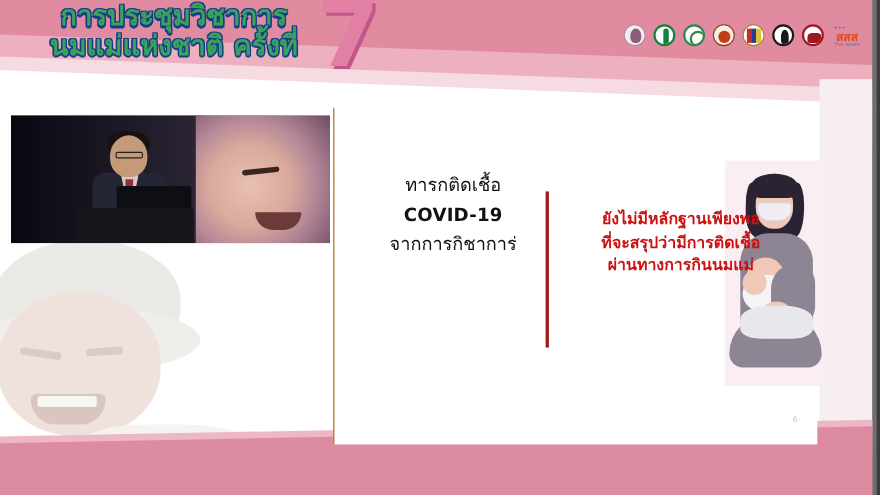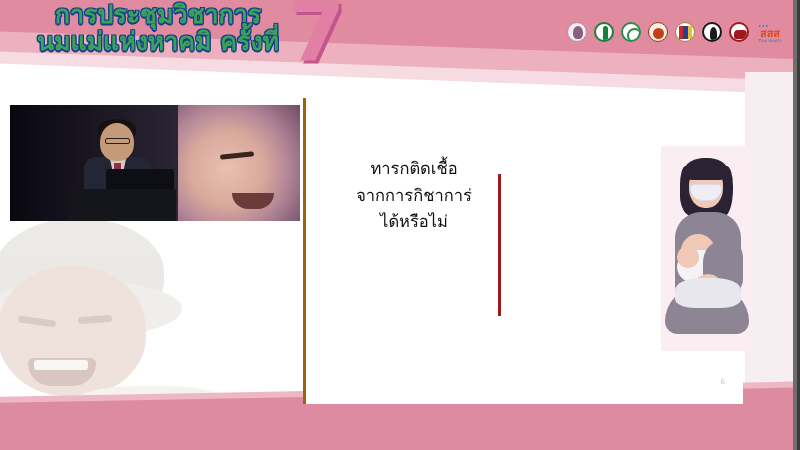--- a/index.html
+++ b/index.html
@@ -244,21 +244,21 @@
   
   #right-pink-col {
     position:absolute; left:745px; top:72px; width:48px; height:340px;
     background:#f7eef1; z-index:2;
   }
 
   
   #content-card {
     position:absolute; left:303px; top:98px; width:440px; height:306px;
     background:#ffffff; z-index:5;
-    border-left:3px solid #a16207;
+    border-left:1px solid #a16207;
   }
 
   
   #question-block {
     position:absolute; left:28px; top:58px; width:160px;
     text-align:center; color:#111111;
   }
   #question-block div { line-height:1.62; font-size:16.5px; font-weight:normal; }
   #question-block div.en { font-weight:bold; letter-spacing:0.2px; }
 
@@ -351,21 +351,21 @@
 
   <div id="slide">
 
     <div class="band-dark"></div>
     <div class="band-mid"></div>
     <div class="band-light"></div>
     <div class="band-white"></div>
 
     <div id="header-thai-block">
       <div class="thai-line1">การประชุมวิชาการ</div>
-      <div class="thai-line2">นมแม่แห่งหาคมิ ครั้งที่</div>
+      <div class="thai-line2">นมแม่แห่งชาติ ครั้งที่</div>
     </div>
 
     <div id="big-seven">7</div>
 
 
     <div id="logos">
       <div class="logo lg-1">
           <div class="disc"></div>
         </div>
       <div class="logo lg-2">
@@ -421,22 +421,22 @@
       <div class="person-head"></div>
       <div class="person-glasses"></div>
       <div class="laptop"></div>
       <div class="podium"></div>
     </div>
 
     <div id="content-card">
 
       <div id="question-block">
         <div>ทารกติดเชื้อ</div>
+        <div class="en">COVID-19</div>
         <div>จากการกิชาการ่</div>
-        <div>ได้หรือไม่</div>
       </div>
 
       <div id="red-divider"></div>
 
       <div id="illustration">
         <div class="mom-hair-back"></div>
         <div class="mom-hair-side-l"></div>
         <div class="mom-hair-side-r"></div>
         <div class="mom-face"></div>
         <div class="mom-hair-front"></div>
@@ -444,20 +444,25 @@
         <div class="mom-body"></div>
         <div class="mom-chest"></div>
         <div class="mom-legs"></div>
         <div class="baby"></div>
         <div class="baby-head"></div>
         <div class="mom-arm"></div>
         <div class="mom-hand"></div>
         <div class="mom-blanket"></div>
       </div>
 
+      <div id="answer-block">
+        <div>ยังไม่มีหลักฐานเพียงพอ</div>
+        <div>ที่จะสรุปว่ามีการติดเชื้อ</div>
+        <div>ผ่านทางการกินนมแม่</div>
+      </div>
 
       <div id="page-number">6</div>
     </div>
 
   </div>
 
   <div id="right-gutter"></div>
   <div id="right-gutter-edge"></div>
 
 </div>

